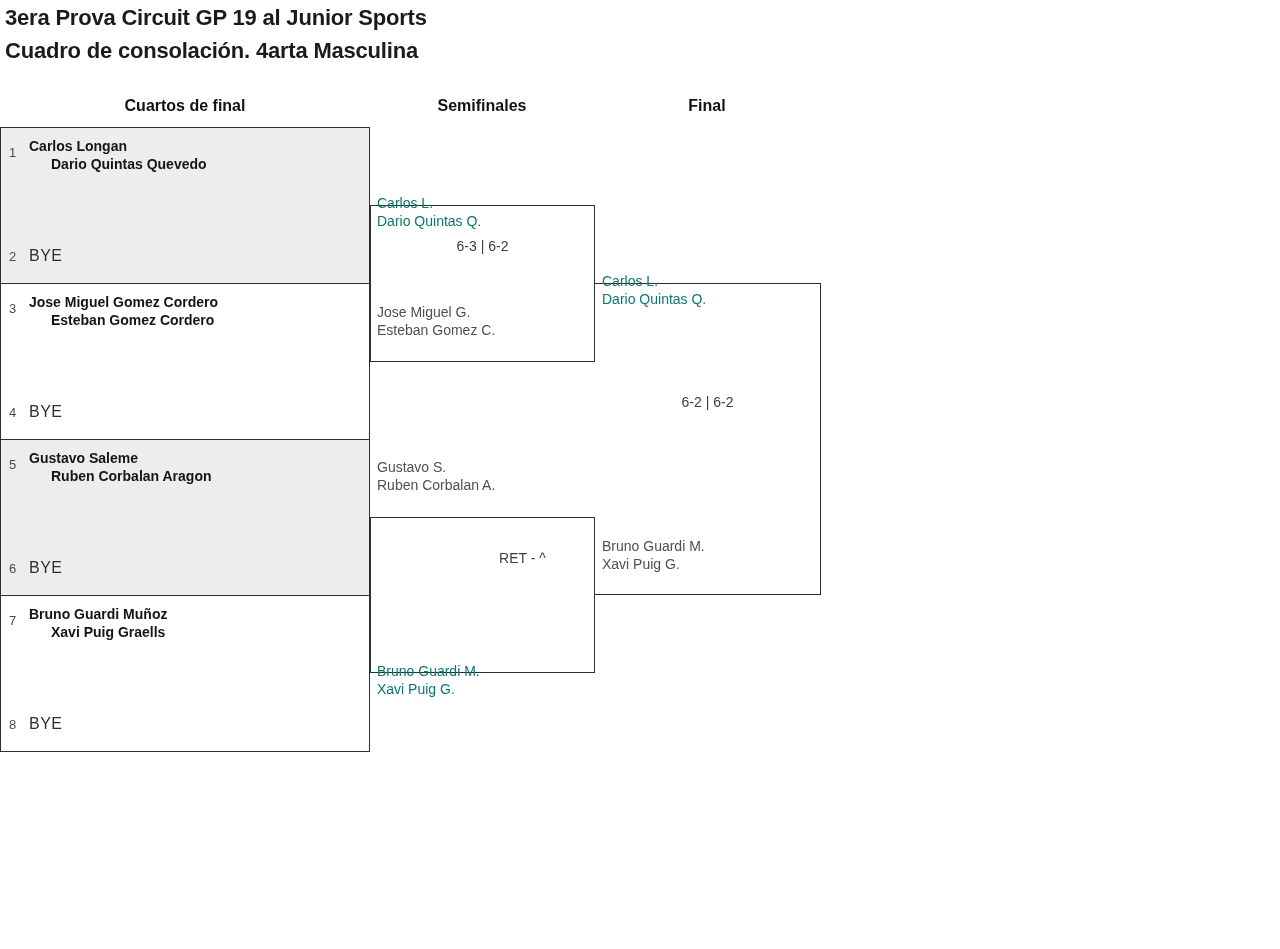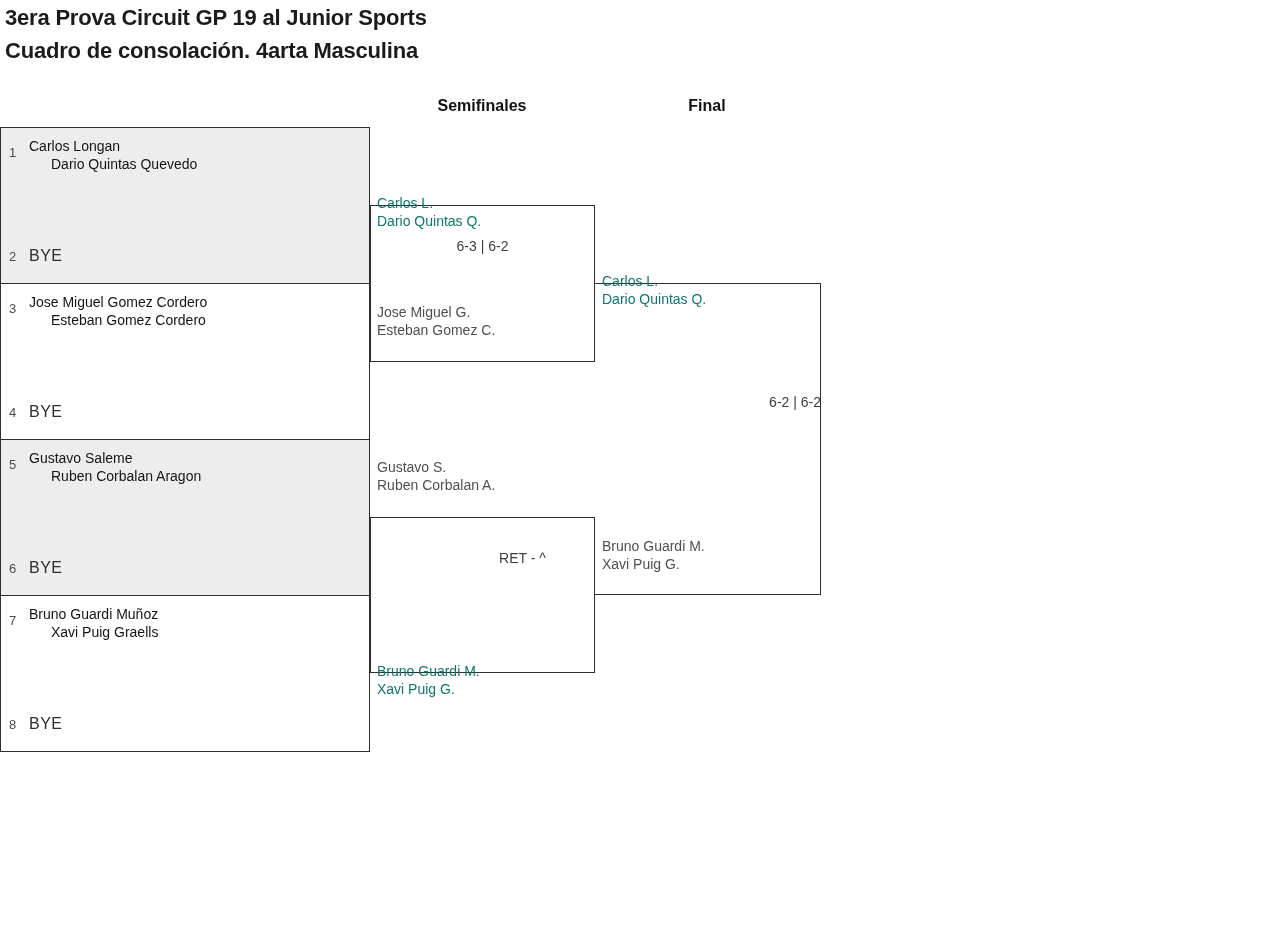--- a/index.html
+++ b/index.html
@@ -52,21 +52,21 @@
   .qf-2 { top:283px; background:#ffffff; }
   .qf-3 { top:439px; background:#ededed; }
   .qf-4 { top:595px; background:#ffffff; }
 
   .seed {
     position:absolute; left:8px; width:16px;
     font-size:13px; color:#4a4a4a; text-align:left;
   }
   .seed.top { top:17px; }
   .seed.bottom { top:121px; }
-  .qf-team { position:absolute; left:28px; font-size:14px; font-weight:400; color:#141414; line-height:18px; white-space:nowrap; }
+  .qf-team { position:absolute; left:28px; font-size:14px; font-weight:700; color:#141414; line-height:18px; white-space:nowrap; }
   .qf-team.l1 { top:9px; }
   .qf-team.l2 { top:27px;padding-left:22px; }
   .bye { position:absolute; left:28px; top:119px; font-size:16px; color:#2e2e2e; letter-spacing:0.5px; }
 
   
   .sf-box {
     position:absolute; left:370px; width:225px;
     border:1px solid #2e2e2e; background:transparent;
   }
   .sf-1 { top:205px; height:157px; }
@@ -88,31 +88,32 @@
   .sf2-bottom { left:377px; top:614px; }
   .f-top      { left:602px; top:224px; }
   .f-bottom   { left:602px; top:537px; }
 
   .score {
     position:absolute; text-align:center;
     font-size:14px; color:#3d3d3d; white-space:nowrap;
   }
   .score-sf1 { left:370px; width:225px; top:238px; }
   .score-sf2 { left:370px; width:225px; top:550px;margin-left:40px; }
-  .score-f   { left:594px; width:227px; top:394px;text-align:right; }
+  .score-f   { left:594px; width:227px; top:394px; }
 </style>
 </head>
 <body>
 
 <div class="page">
 
   <div class="title-line l1">3era Prova Circuit GP 19 al Junior Sports</div>
   <div class="title-line l2">Cuadro de consolación. 4arta Masculina</div>
 
 
+  <div class="round-header rh-qf">Cuartos de final</div>
   <div class="round-header rh-sf">Semifinales</div>
   <div class="round-header rh-f">Final</div>
 
   <div class="qf-box qf-1">
     <span class="seed top">1</span>
     <span class="qf-team l1">Carlos Longan</span>
     <span class="qf-team l2">Dario Quintas Quevedo</span>
     <span class="seed bottom">2</span>
     <span class="bye">BYE</span>
   </div>

